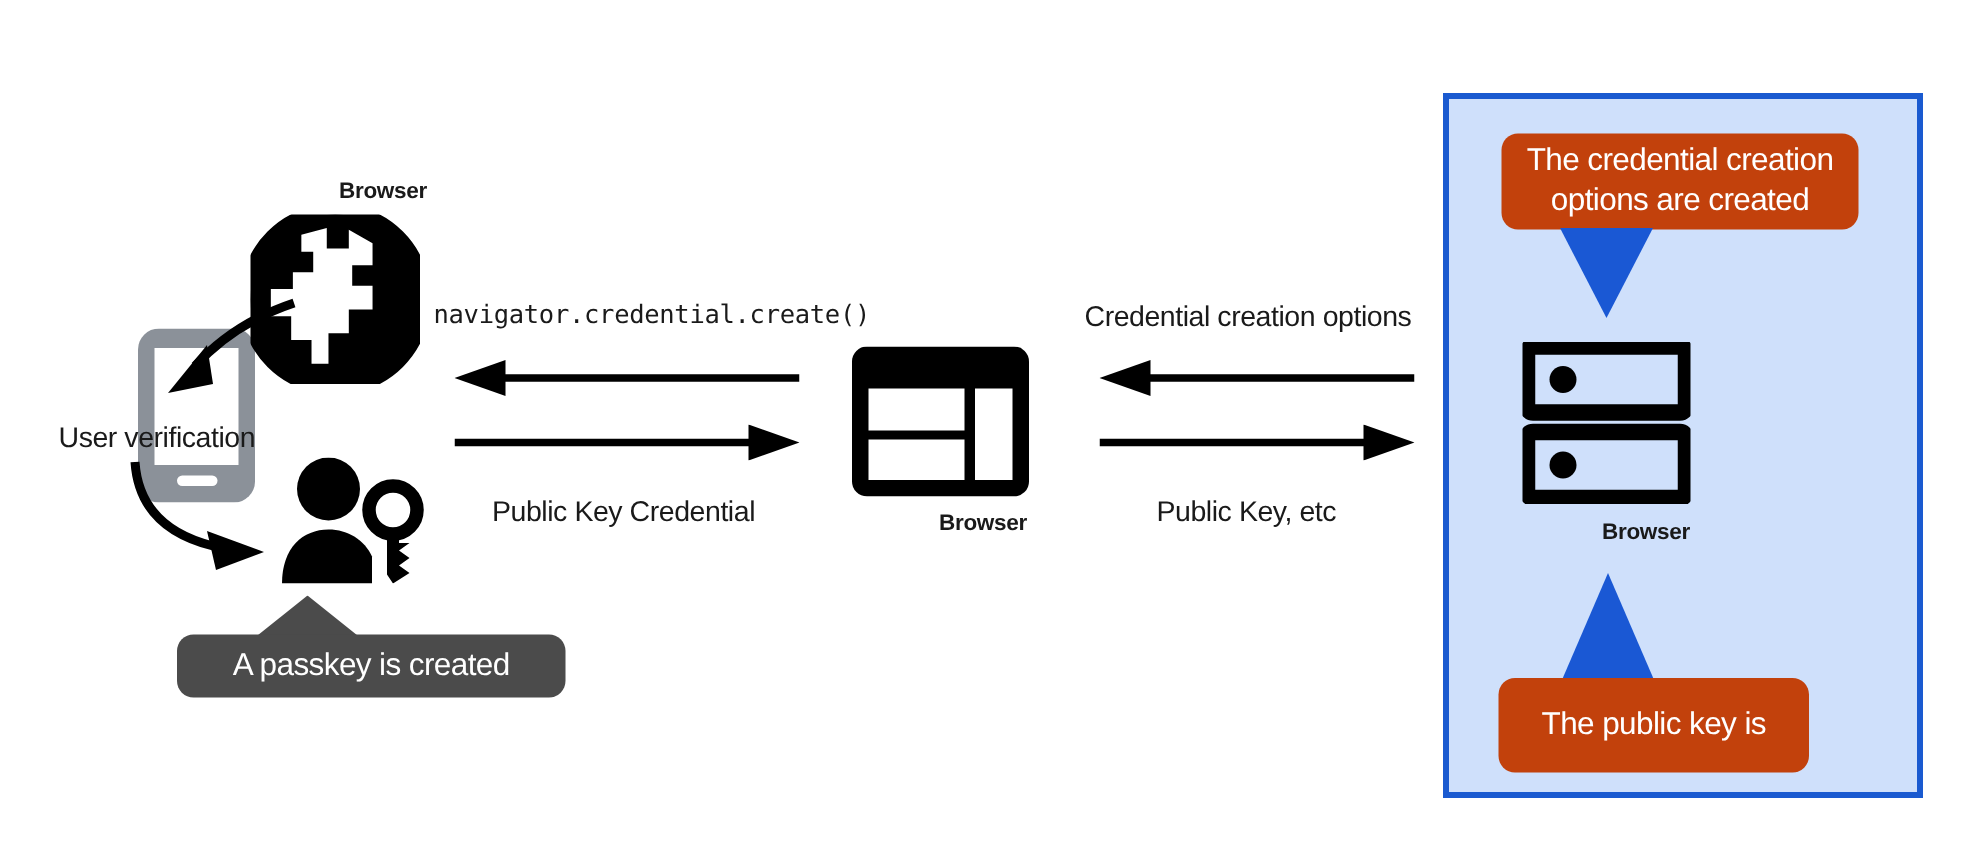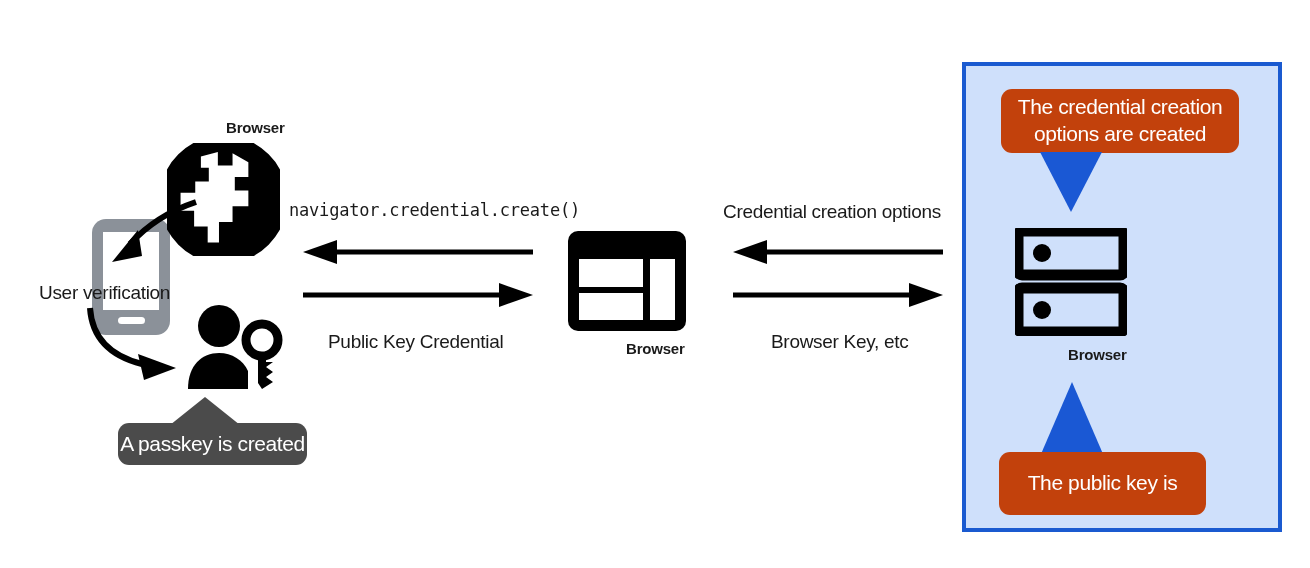--- a/index.html
+++ b/index.html
@@ -158,21 +158,21 @@
     </svg>
   </div>
 
   <div class="abs icon" style="left:733px; top:283px; width:210px; height:24px;">
     <svg width="210" height="24" viewBox="0 0 210 24">
       <line x1="0" y1="12" x2="184" y2="12" stroke="#000000" stroke-width="5"></line>
       <polygon points="210,12 176,0 176,24" fill="#000000"></polygon>
     </svg>
   </div>
 
-  <div class="abs label label-plain" style="left:771px; top:330px;">Browser Key, etc</div>
+  <div class="abs label label-plain" style="left:771px; top:330px;">Public Key, etc</div>
 
   <div class="abs icon" style="left:92px; top:219px; width:78px; height:116px;">
     <svg width="78" height="116" viewBox="0 0 78 116">
       <rect x="0" y="0" width="78" height="116" rx="14" ry="14" fill="#8b9199"></rect>
       <rect x="11" y="13" width="56" height="78" fill="#ffffff"></rect>
       <rect x="26" y="98" width="27" height="7" rx="3.5" ry="3.5" fill="#ffffff"></rect>
     </svg>
   </div>
 
   <div class="abs label label-bold" style="left:192px; top:119px;">Browser</div>
@@ -213,15 +213,15 @@
       <path d="M70,50 L78,50 L78,57 L85,57 L78,62 L85,67 L78,72 L85,77 L74,84 L70,78 Z" fill="#000000"></path>
     </svg>
   </div>
 
   <div class="abs icon" style="left:165px; top:397px; width:80px; height:32px;">
     <svg width="80" height="32" viewBox="0 0 80 32">
       <polygon points="40,0 80,32 0,32" fill="#4b4b4b"></polygon>
     </svg>
   </div>
 
-  <div class="abs tooltip tooltip-gray" style="left:118px; top:423px; width:189px; height:42px;">A passkey is created</div>
+  <div class="abs tooltip tooltip-gray" style="left:118px; top:423px; width:259px; height:42px;">A passkey is created</div>
 
 </div>
 
 </body></html>

